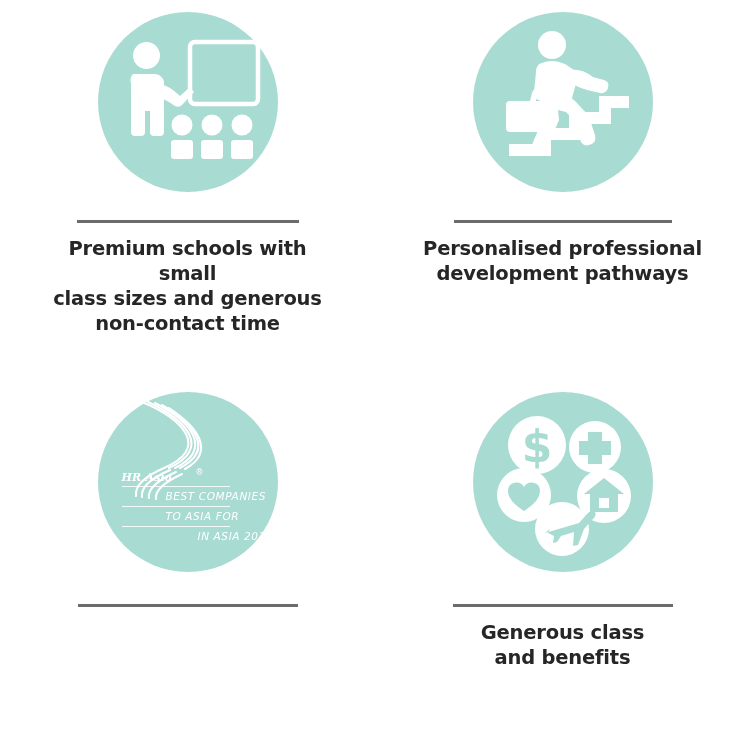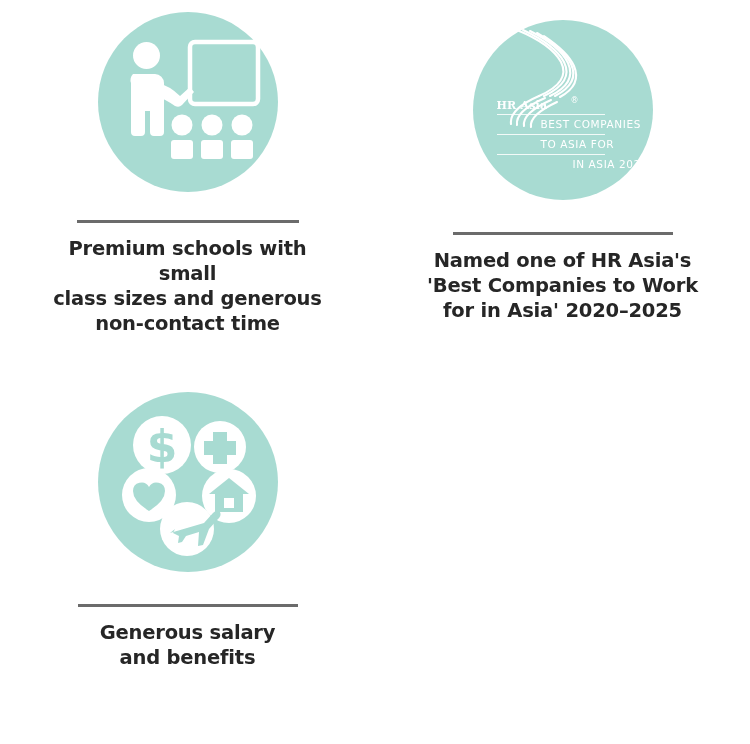--- a/index.html
+++ b/index.html
@@ -72,20 +72,21 @@
   .card-4 .card-divider { width: 220px; }
 
   .card-3 .icon-circle, .card-4 .icon-circle { margin-top: 8px; }
   .card-3 .card-divider, .card-4 .card-divider { margin-top: 32px; }
 
   
   .badge-inner {
     width: 180px;
     height: 180px;
     position: relative;
+    font-style: italic;
   }
   .badge-brand {
     position: absolute;
     left: 24px;
     top: 79px;
     font-family: "DejaVu Serif", serif;
     font-weight: bold;
     font-size: 11px;
     letter-spacing: 0.2px;
     color: #ffffff;
@@ -142,20 +143,48 @@
           <rect x="133" y="128" width="22" height="19" rx="3"></rect>
         </g>
       </svg>
     </div>
     <div class="card-divider"></div>
     <div class="card-caption">Premium schools with small
 class sizes and generous
 non-contact time</div>
   </div>
 
+  <div class="benefit-card card-2">
+    <div class="icon-circle">
+      <svg width="180" height="180" viewBox="0 0 180 180" aria-hidden="true">
+        <g fill="#ffffff">
+
+          <path d="M36 132 h30 v-16 h30 v-16 h30 v-16 h30 v12 h-18 v16 h-30 v16 h-30 v16 h-42 z"></path>
+
+          <circle cx="79" cy="33" r="14"></circle>
+
+          <path d="M66 52 q13 -6 26 0 l9 6 q5 4 3 10 l-5 18 q-2 7 -9 6 l-22 -3 q-7 -1 -7 -9 l2 -20 q0 -5 3 -8 z"></path>
+
+          <path d="M96 58 q13 -2 24 7 l11 3 q6 2 4 8 -2 6 -8 5 l-13 -3 q-11 -3 -19 -9 z"></path>
+
+          <path d="M79 84 q14 -4 24 6 l13 14 q4 5 -1 9 -5 4 -10 -1 l-12 -12 -16 -4 z"></path>
+
+          <path d="M105 100 q8 -3 11 5 l6 18 q2 8 -6 10 -7 2 -9 -6 l-6 -18 z"></path>
+
+          <path d="M72 82 q9 -3 12 6 l2 20 -12 28 q-3 7 -10 4 -7 -3 -4 -10 l11 -25 z"></path>
+
+          <path d="M64 77 q-4 0 -5 4 l-2 8 h6 l1 -5 h10 l-1 5 h6 l2 -8 q1 -4 -4 -4 z"></path>
+          <rect x="33" y="89" width="47" height="31" rx="4"></rect>
+        </g>
+      </svg>
+    </div>
+    <div class="card-divider"></div>
+    <div class="card-caption">Personalised professional
+development pathways</div>
+  </div>
 
   <div class="benefit-card card-3">
     <div class="icon-circle">
       <div class="badge-inner">
         <svg width="180" height="180" viewBox="0 0 180 180" aria-hidden="true">
           <g fill="none" stroke="#ffffff" stroke-width="2.1" stroke-linecap="round">
             <path d="M44 10 q34 14 44 32 q10 20 -22 34"></path>
             <path d="M50 10 q32 15 41 32 q10 20 -20 34"></path>
             <path d="M57 11 q30 15 38 32 q9 20 -18 33"></path>
             <path d="M64 13 q27 16 34 31 q9 19 -16 32"></path>
@@ -174,23 +203,20 @@
         <div class="badge-line" style="top:98px;">BEST COMPANIES</div>
 
         <div class="badge-rule" style="top:114px;"></div>
         <div class="badge-line" style="top:118px;">TO ASIA FOR</div>
 
         <div class="badge-rule" style="top:134px;"></div>
         <div class="badge-line" style="top:138px;margin-left:32px;">IN ASIA 2025</div>
       </div>
     </div>
     <div class="card-divider"></div>
-    <div class="card-caption">Named one of HR Asia's
-'Best Companies to Work
-for in Asia' 2020–2025</div>
   </div>
 
   <div class="benefit-card card-4">
     <div class="icon-circle">
       <svg width="180" height="180" viewBox="0 0 180 180" aria-hidden="true">
 
         <g>
           <circle cx="64" cy="53" r="29" fill="#ffffff"></circle>
           <text x="64" y="70" text-anchor="middle" font-family="DejaVu Sans, sans-serif" font-size="44" font-weight="bold" fill="#a8dbd2">$</text>
         </g>
@@ -211,17 +237,17 @@
           <rect x="126" y="106" width="10" height="10" fill="#ffffff"></rect>
         </g>
 
         <g>
           <circle cx="89" cy="137" r="27" fill="#ffffff"></circle>
           <path d="M72 141 l34 -10 9 -10 q5 -5 7 -1 2 4 -3 8 l-8 9 -6 16 -5 1 1 -14 -13 4 -4 6 -4 1 1 -7 -6 -3 2 -4 z" fill="#a8dbd2"></path>
         </g>
       </svg>
     </div>
     <div class="card-divider"></div>
-    <div class="card-caption">Generous salary
+    <div class="card-caption">Generous class
 and benefits</div>
   </div>
 
 </div>
 
 </body></html>

